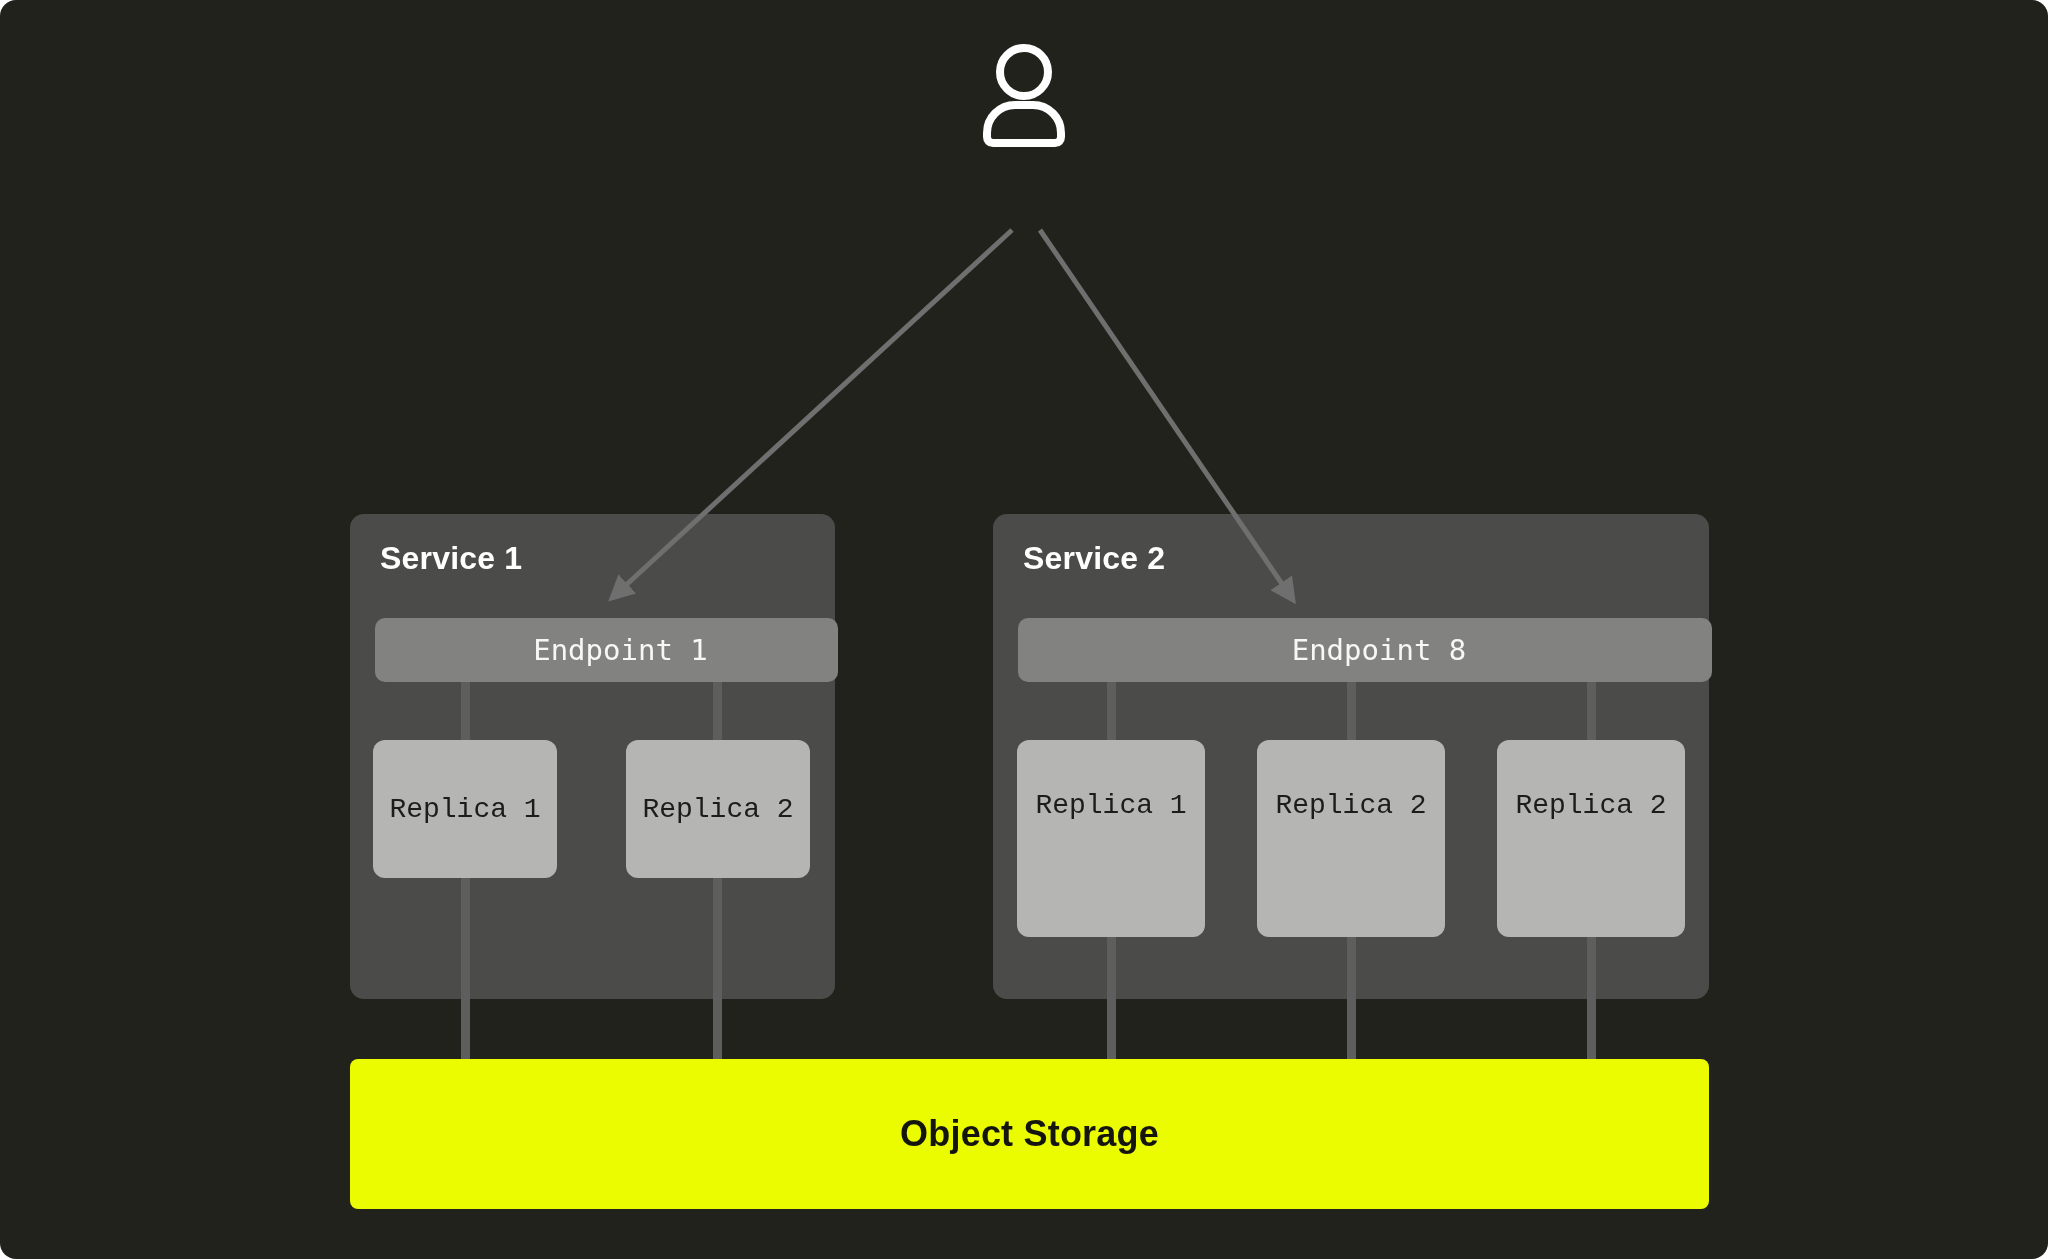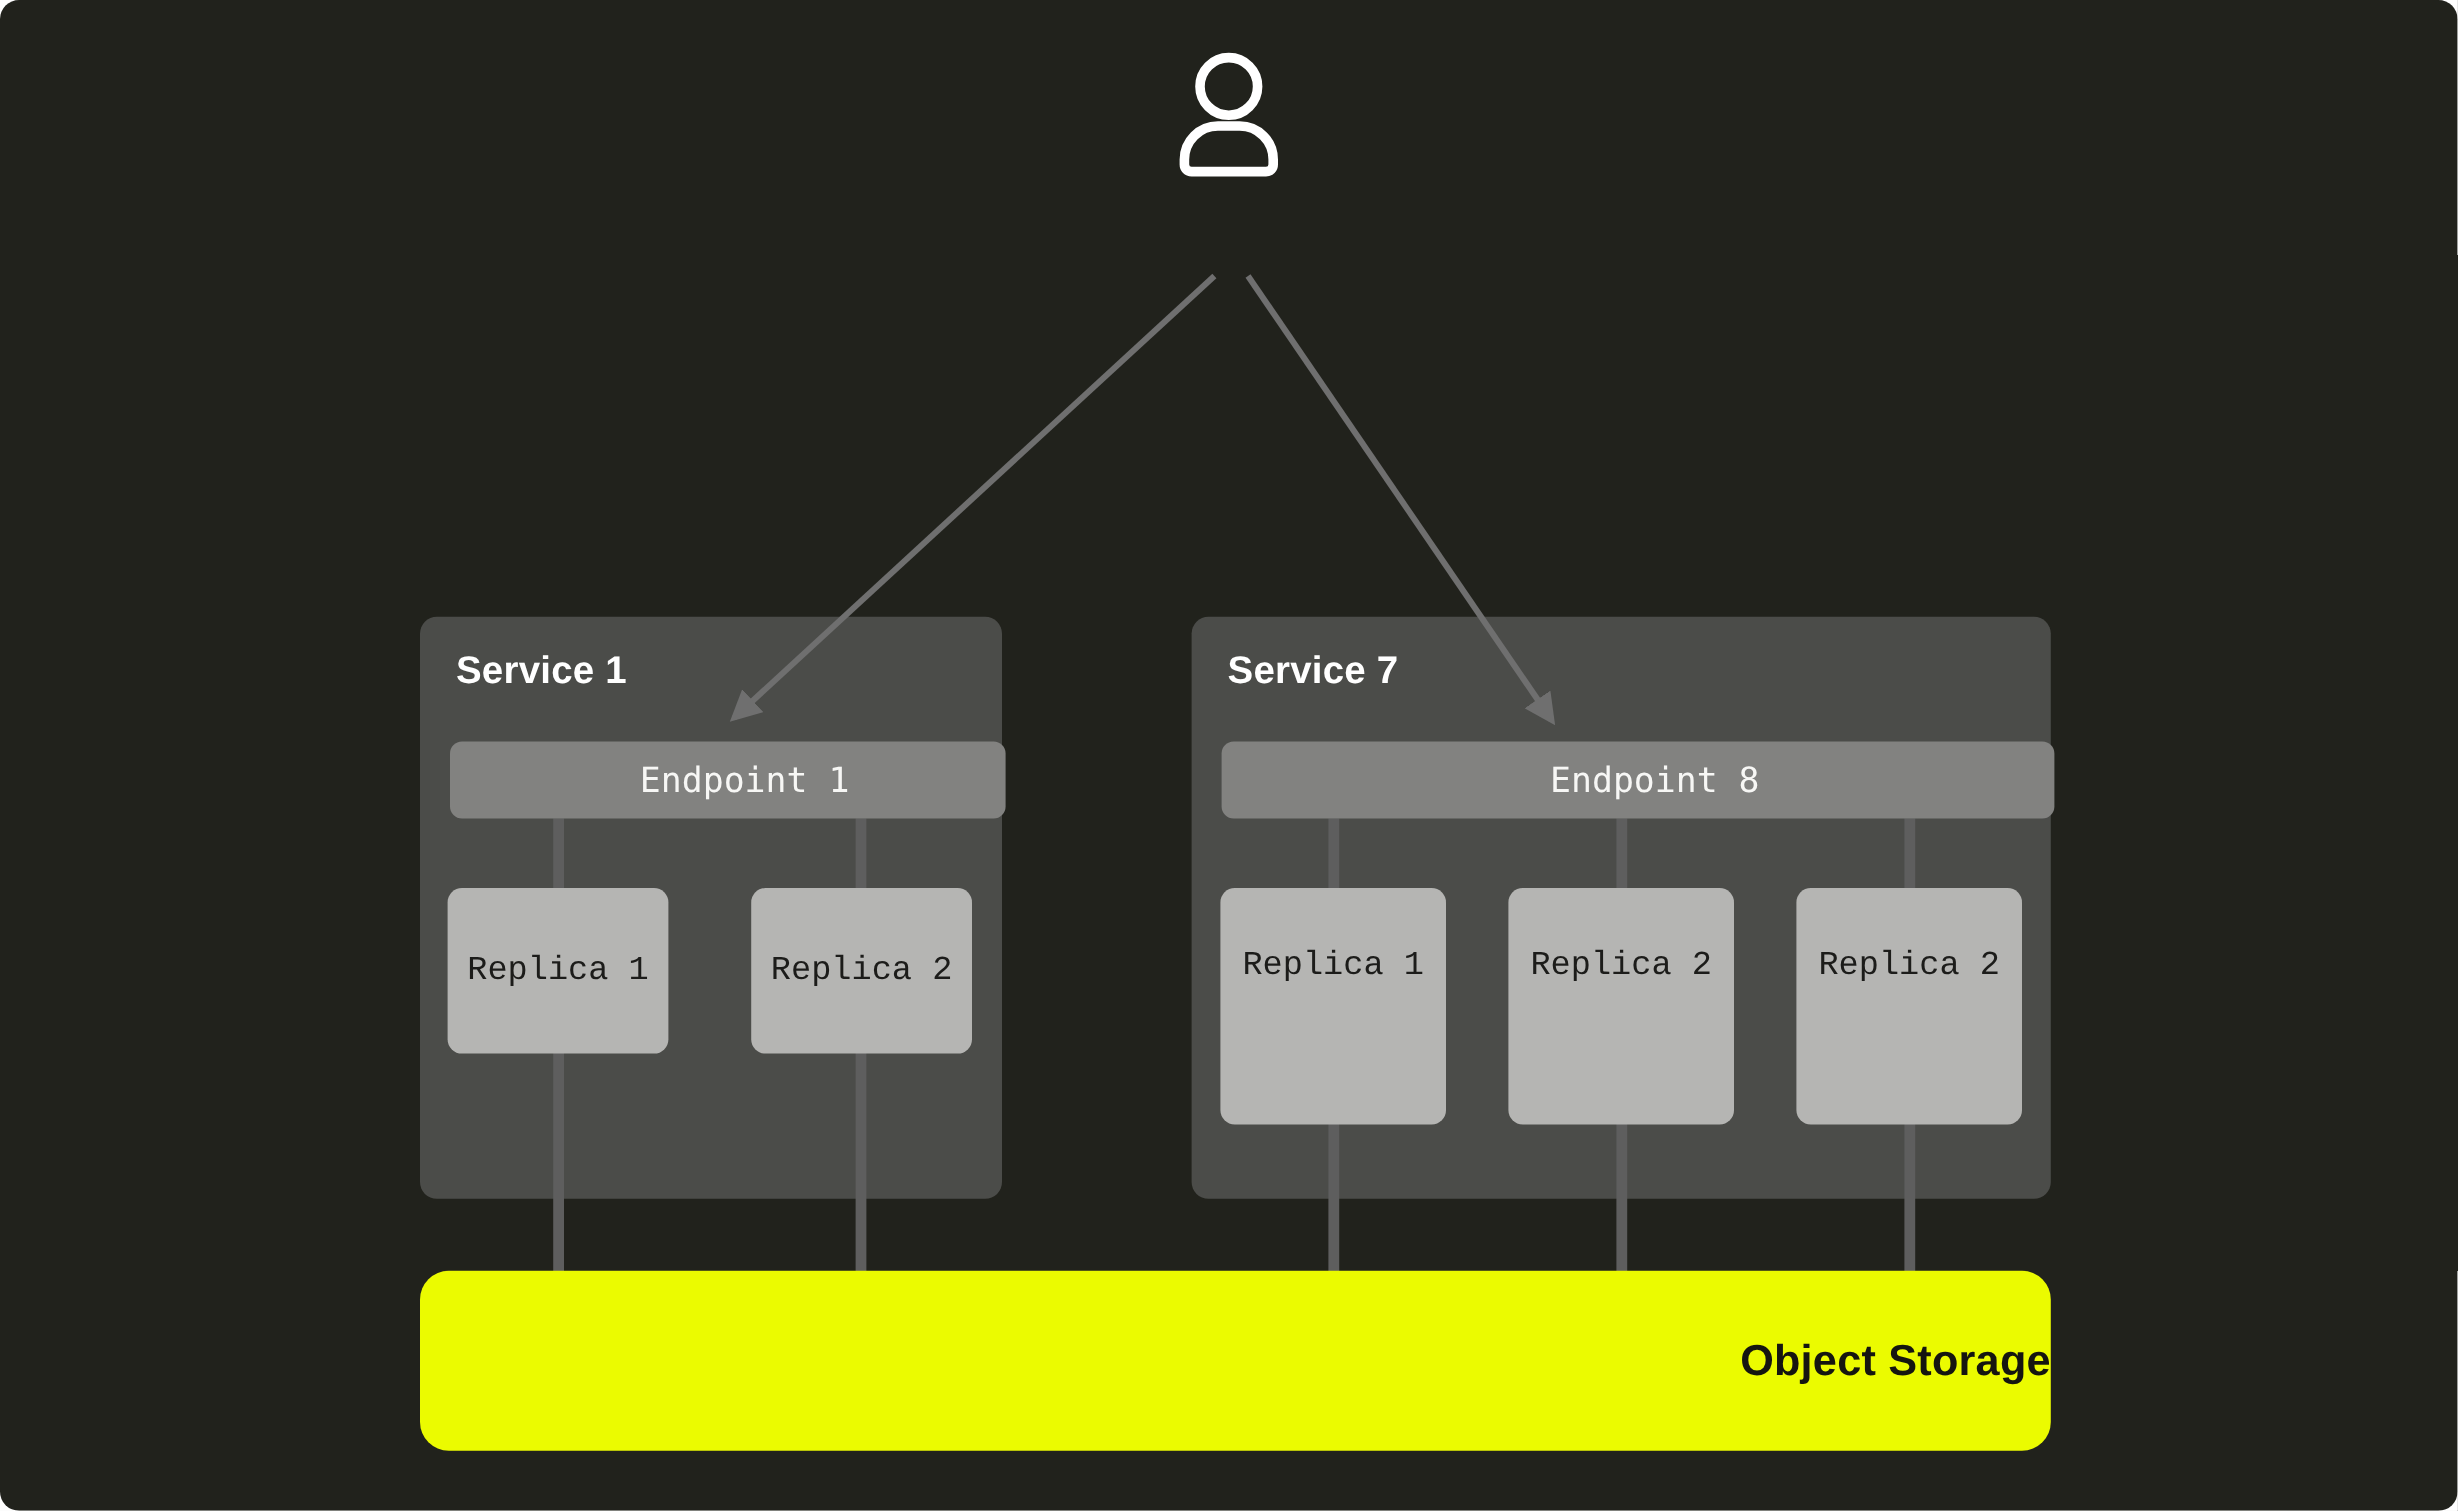--- a/index.html
+++ b/index.html
@@ -134,25 +134,25 @@
   }
   .service-2 .r1 { left: 24px; }
   .service-2 .r2 { left: 264px; }
   .service-2 .r3 { left: 504px; }
   
   .storage {
     position: absolute;
     left: 350px; top: 1059px;
     width: 1359px; height: 150px;
     background: #ebfb00;
-    border-radius: 24px;
+    border-radius: 8px;
     z-index: 2;
     display: flex;
     align-items: center;
-    justify-content: flex-end;
+    justify-content: center;
   }
   .storage-label {
     color: #151510;
     font-size: 36px;
     font-weight: bold;
     letter-spacing: 0.2px;
   }
 </style>
 </head>
 <body>
@@ -183,21 +183,21 @@
     <div class="connector c2c"></div>
 
     <div class="service service-1">
       <div class="service-title">Service 1</div>
       <div class="endpoint">Endpoint 1</div>
       <div class="replica r1">Replica 1</div>
       <div class="replica r2">Replica 2</div>
     </div>
 
     <div class="service service-2">
-      <div class="service-title">Service 7</div>
+      <div class="service-title">Service 2</div>
       <div class="endpoint">Endpoint 8</div>
       <div class="replica r1">Replica 1</div>
       <div class="replica r2">Replica 2</div>
       <div class="replica r3">Replica 2</div>
     </div>
 
     <div class="storage">
       <div class="storage-label">Object Storage</div>
     </div>
 

